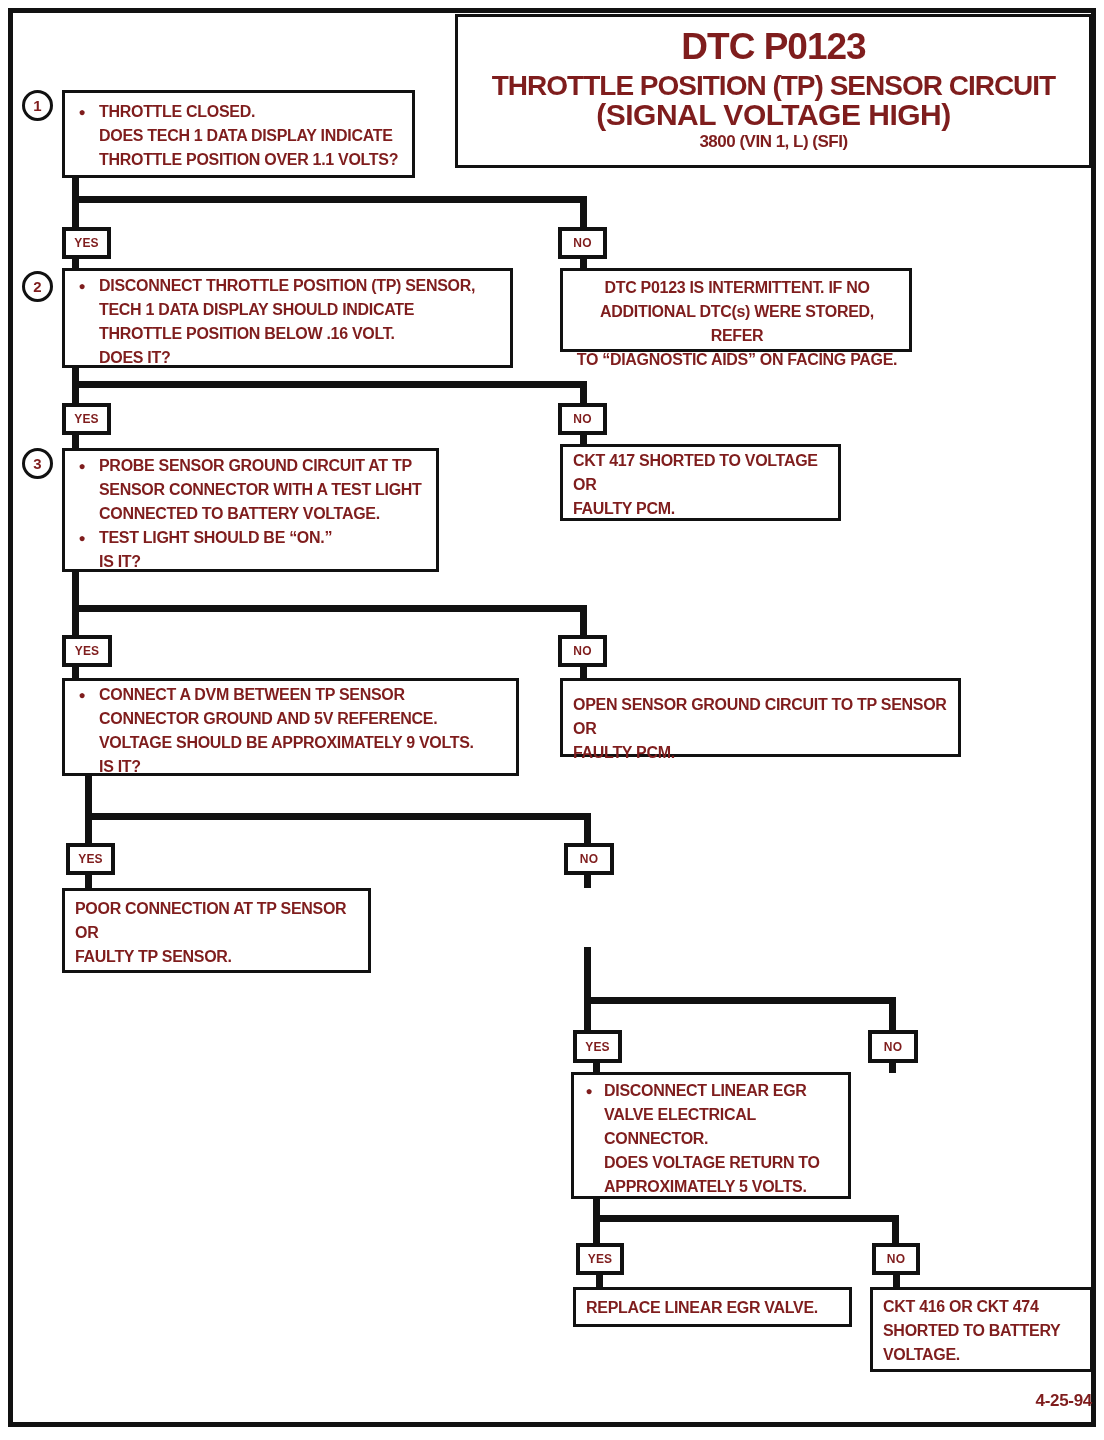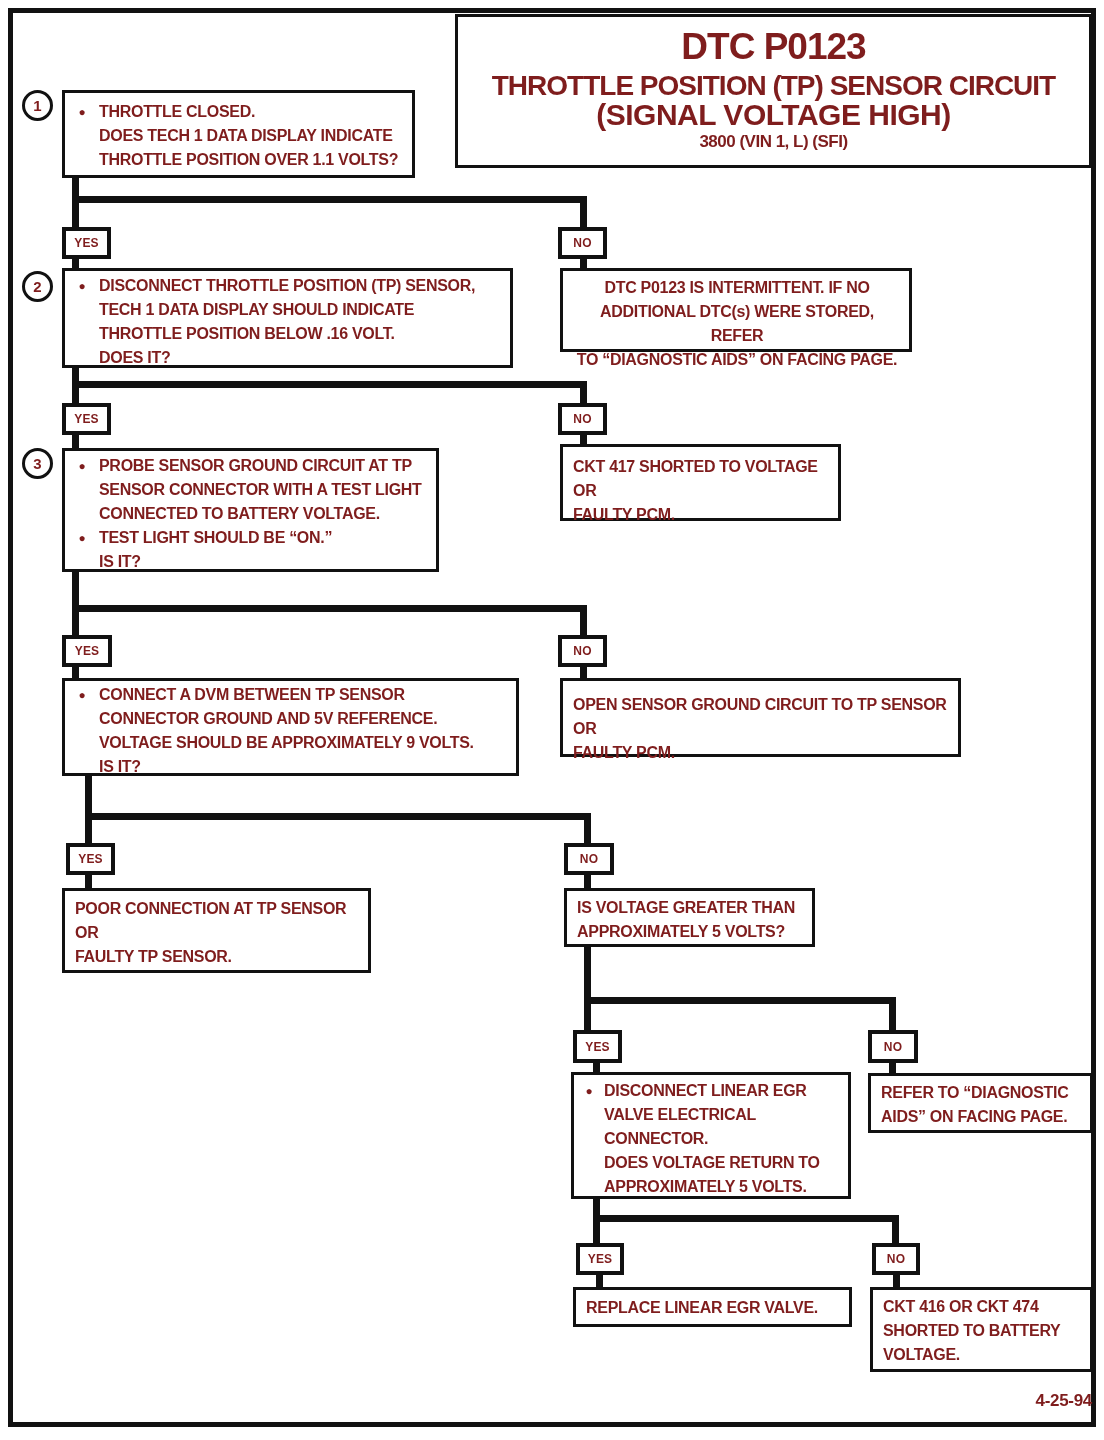--- a/index.html
+++ b/index.html
@@ -115,21 +115,21 @@
 SENSOR CONNECTOR WITH A TEST LIGHT
 CONNECTED TO BATTERY VOLTAGE.</span>
     </div>
     <div class="item">
       <span class="blt">●</span>
       <span class="txt">TEST LIGHT SHOULD BE “ON.”
 IS IT?</span>
     </div>
   </div>
 
-  <div class="node plain" style="left:560px; top:444px; width:281px; height:77px; padding-top:8px;">
+  <div class="node plain" style="left:560px; top:444px; width:281px; height:77px; padding-top:2px;">
     <span class="txt">CKT 417 SHORTED TO VOLTAGE
 OR
 FAULTY PCM.</span>
   </div>
 
   <div class="ln" style="left:72px; top:572px; width:7px; height:63px;"></div>
   <div class="ln" style="left:72px; top:605px; width:515px; height:7px;"></div>
   <div class="ln" style="left:580px; top:612px; width:7px; height:23px;"></div>
 
   <div class="tag" style="left:62px; top:635px; width:50px; height:32px;">YES</div>
@@ -161,24 +161,20 @@
   <div class="tag" style="left:564px; top:843px; width:50px; height:32px;">NO</div>
   <div class="ln" style="left:85px; top:875px; width:7px; height:13px;"></div>
   <div class="ln" style="left:584px; top:875px; width:7px; height:13px;"></div>
 
   <div class="node plain" style="left:62px; top:888px; width:309px; height:85px; padding-top:6px;">
     <span class="txt">POOR CONNECTION AT TP SENSOR
 OR
 FAULTY TP SENSOR.</span>
   </div>
 
-  <div class="node plain" style="left:564px; top:888px; width:251px; height:59px; padding-top:5px;">
-    <span class="txt">IS VOLTAGE GREATER THAN
-APPROXIMATELY 5 VOLTS?</span>
-  </div>
 
   <div class="ln" style="left:584px; top:947px; width:7px; height:83px;"></div>
   <div class="ln" style="left:584px; top:997px; width:312px; height:7px;"></div>
   <div class="ln" style="left:889px; top:1004px; width:7px; height:26px;"></div>
 
   <div class="tag" style="left:573px; top:1030px; width:49px; height:33px;">YES</div>
   <div class="tag" style="left:868px; top:1030px; width:50px; height:33px;">NO</div>
   <div class="ln" style="left:593px; top:1063px; width:7px; height:9px;"></div>
   <div class="ln" style="left:889px; top:1063px; width:7px; height:10px;"></div>
 
@@ -186,24 +182,20 @@
     <div class="item" style="grid-template-columns:30px 1fr;">
       <span class="blt">●</span>
       <span class="txt">DISCONNECT LINEAR EGR
 VALVE ELECTRICAL
 CONNECTOR.
 DOES VOLTAGE RETURN TO
 APPROXIMATELY 5 VOLTS.</span>
     </div>
   </div>
 
-  <div class="node plain" style="left:868px; top:1073px; width:225px; height:60px; padding-top:5px;">
-    <span class="txt">REFER TO “DIAGNOSTIC
-AIDS” ON FACING PAGE.</span>
-  </div>
 
   <div class="ln" style="left:593px; top:1199px; width:7px; height:44px;"></div>
   <div class="ln" style="left:593px; top:1215px; width:306px; height:7px;"></div>
   <div class="ln" style="left:892px; top:1222px; width:7px; height:21px;"></div>
 
   <div class="tag" style="left:576px; top:1243px; width:48px; height:32px;">YES</div>
   <div class="tag" style="left:872px; top:1243px; width:48px; height:32px;">NO</div>
   <div class="ln" style="left:596px; top:1275px; width:7px; height:12px;"></div>
   <div class="ln" style="left:893px; top:1275px; width:7px; height:12px;"></div>
 

